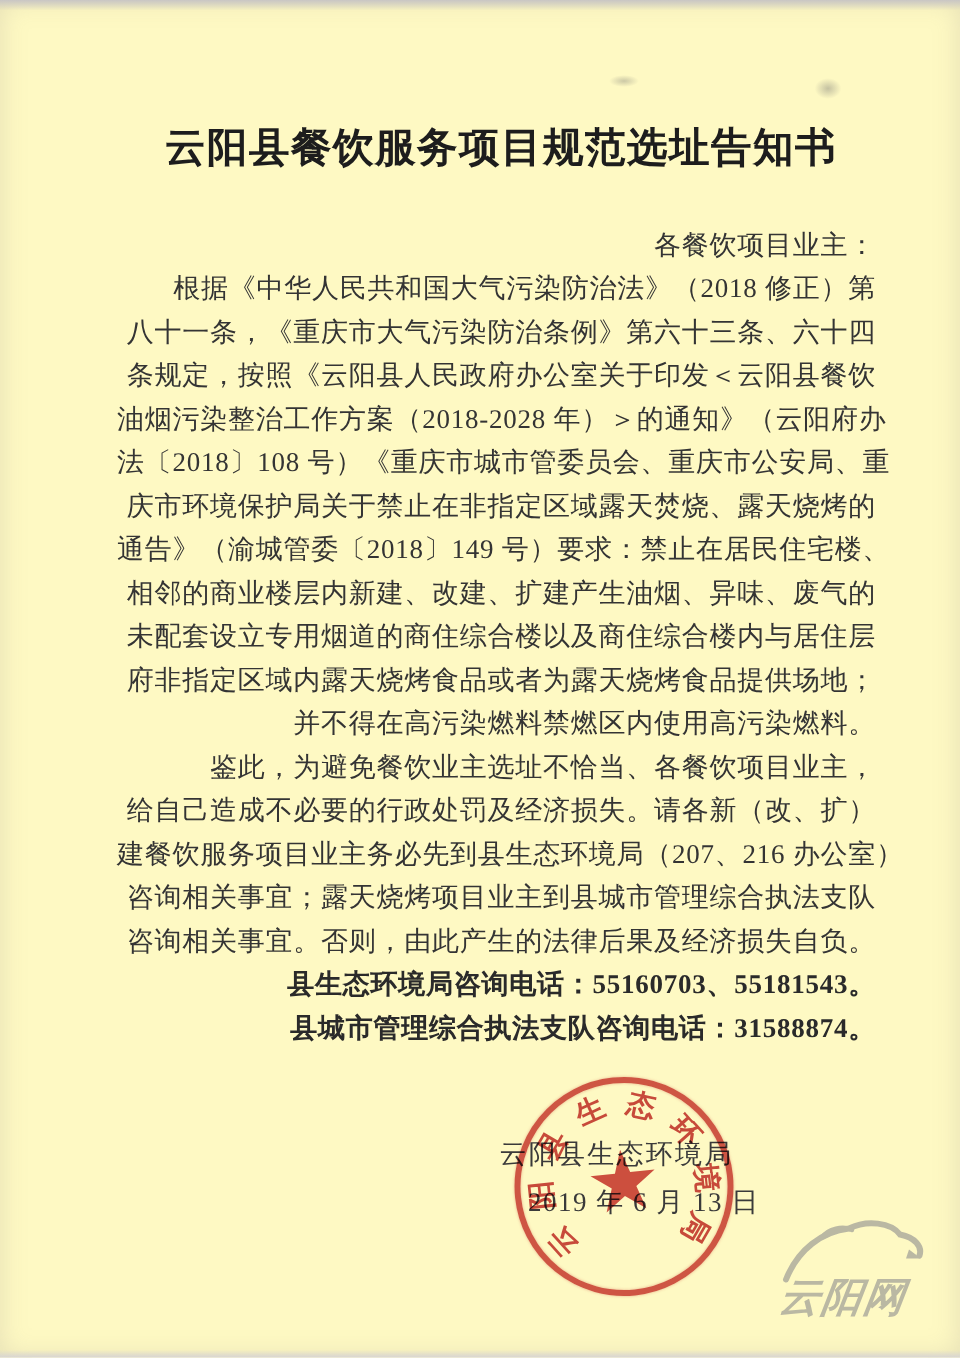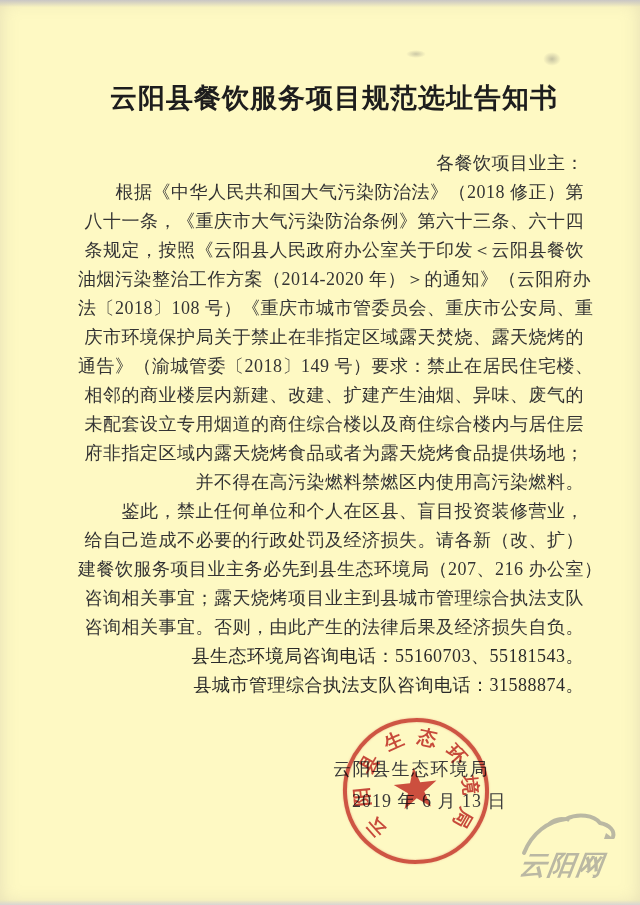--- a/index.html
+++ b/index.html
@@ -32,21 +32,21 @@
   .body-block{
     position:absolute;top:149px;left:78px;width:506px;text-align:right;
   }
   .line{
     height:29px;line-height:29px;
     font-size:18px;letter-spacing:0.5px;
     white-space:nowrap;
     color:#343434;
   }
   .indent{padding-left:37px;}
-  .bold{font-weight:normal;color:#2a2a2a;}
+  .bold{font-weight:bold;color:#2a2a2a;}
   .sig-name{
     position:absolute;top:757px;left:333px;
     font-size:18px;letter-spacing:1.5px;color:#3a3a3a;white-space:nowrap;text-align:center;
   }
   .sig-date{
     position:absolute;top:789px;left:352px;
     font-size:18px;letter-spacing:1px;color:#3a3a3a;white-space:nowrap;
   }
   
   .seal{
@@ -106,29 +106,29 @@
   <div class="smudge smudge-a"></div>
   <div class="smudge smudge-b"></div>
 
   <div class="doc-title">云阳县餐饮服务项目规范选址告知书</div>
 
   <div class="body-block">
     <div class="line">各餐饮项目业主：</div>
     <div class="line indent">根据《中华人民共和国大气污染防治法》（2018 修正）第</div>
     <div class="line">八十一条，《重庆市大气污染防治条例》第六十三条、六十四</div>
     <div class="line">条规定，按照《云阳县人民政府办公室关于印发＜云阳县餐饮</div>
-    <div class="line">油烟污染整治工作方案（2014-2020 年）＞的通知》（云阳府办</div>
+    <div class="line">油烟污染整治工作方案（2018-2028 年）＞的通知》（云阳府办</div>
     <div class="line">法〔2018〕108 号）《重庆市城市管委员会、重庆市公安局、重</div>
     <div class="line">庆市环境保护局关于禁止在非指定区域露天焚烧、露天烧烤的</div>
     <div class="line">通告》（渝城管委〔2018〕149 号）要求：禁止在居民住宅楼、</div>
     <div class="line">相邻的商业楼层内新建、改建、扩建产生油烟、异味、废气的</div>
     <div class="line">未配套设立专用烟道的商住综合楼以及商住综合楼内与居住层</div>
     <div class="line">府非指定区域内露天烧烤食品或者为露天烧烤食品提供场地；</div>
     <div class="line">并不得在高污染燃料禁燃区内使用高污染燃料。</div>
-    <div class="line indent">鉴此，禁止任何单位和个人在区县、盲目投资装修营业，</div>
+    <div class="line indent">鉴此，为避免餐饮业主选址不恰当、各餐饮项目业主，</div>
     <div class="line">给自己造成不必要的行政处罚及经济损失。请各新（改、扩）</div>
     <div class="line">建餐饮服务项目业主务必先到县生态环境局（207、216 办公室）</div>
     <div class="line">咨询相关事宜；露天烧烤项目业主到县城市管理综合执法支队</div>
     <div class="line">咨询相关事宜。否则，由此产生的法律后果及经济损失自负。</div>
     <div class="line indent bold">县生态环境局咨询电话：55160703、55181543。</div>
     <div class="line indent bold">县城市管理综合执法支队咨询电话：31588874。</div>
   </div>
 
   <div class="sig-name">云阳县生态环境局</div>
   <div class="sig-date">2019 年 6 月 13 日</div>

